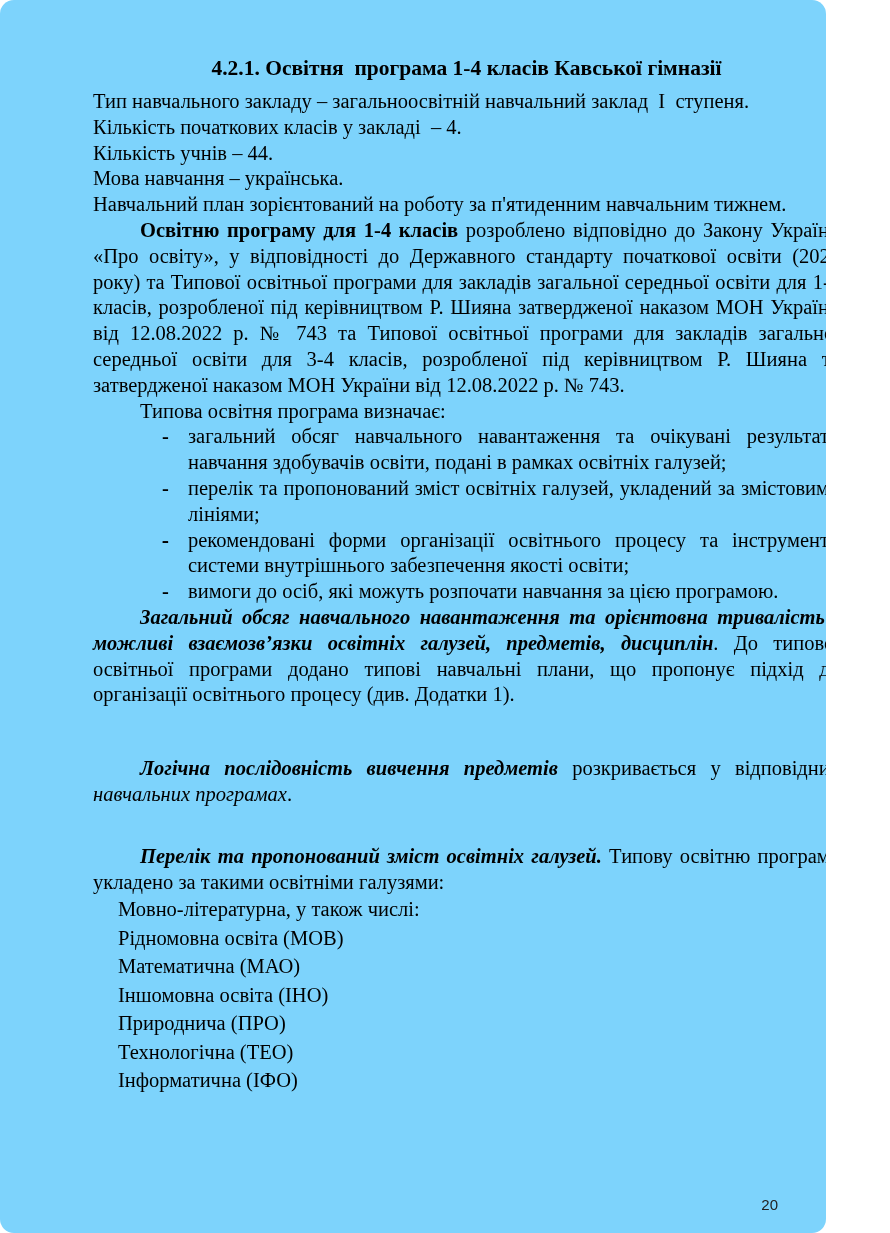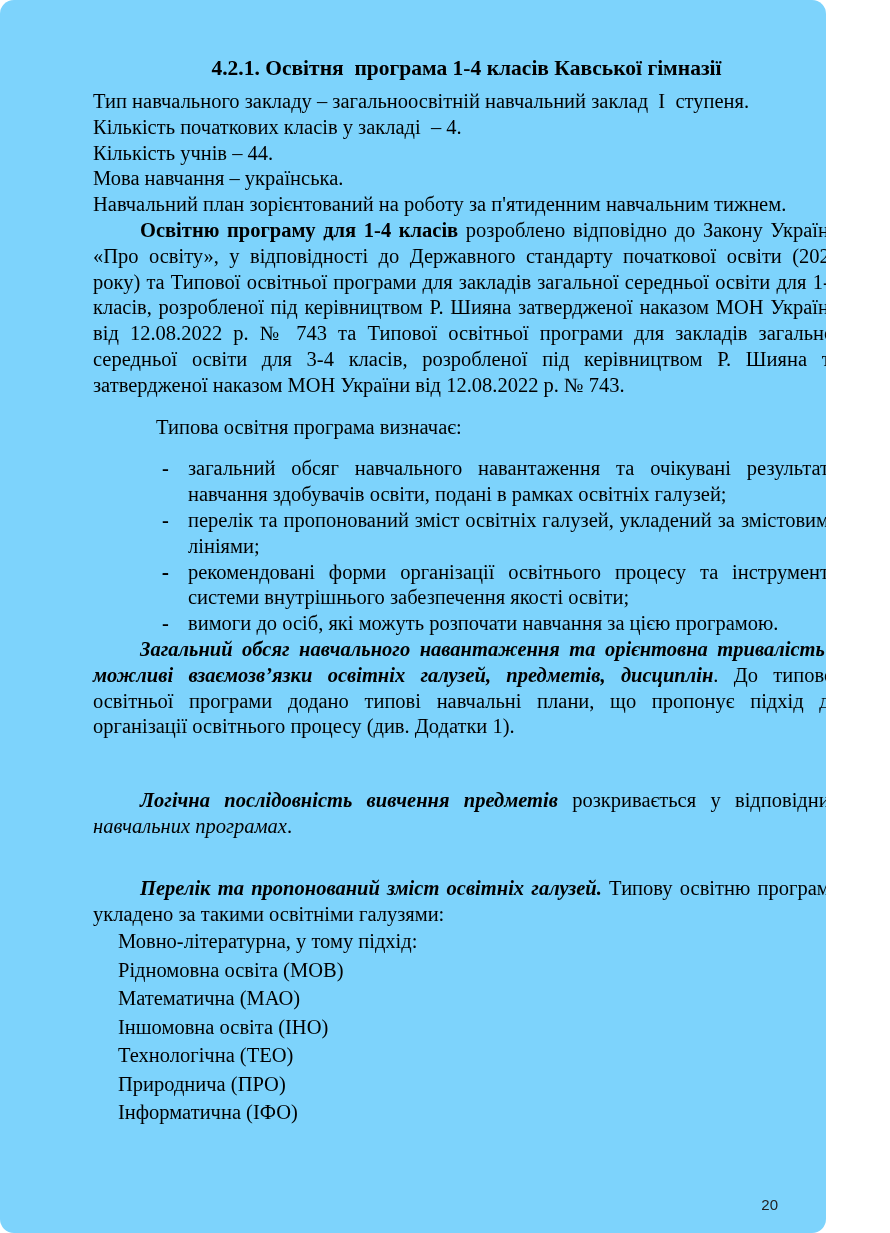--- a/index.html
+++ b/index.html
@@ -36,21 +36,21 @@
   .plain-line {
     margin: 0;
     white-space: pre-wrap;
   }
   .para {
     margin: 0;
     text-align: justify;
     text-indent: 47px;
   }
   .indent-line {
-    margin: 16px;
+    margin: 0;
     text-indent: 47px;
     white-space: pre-wrap;
   }
   .dash-list {
     list-style: none;
     margin: 0;
     padding: 0;
   }
   .dash-list li {
     position: relative;
@@ -113,25 +113,25 @@
       <li><span class="marker">-</span><span>вимоги до осіб, які можуть розпочати навчання за цією програмою.</span></li>
     </ul>
 
     <p class="para"><span class="bi">Загальний обсяг навчального навантаження та орієнтовна тривалість і можливі взаємозв’язки освітніх галузей, предметів, дисциплін</span><span>. До типової освітньої програми додано типові навчальні плани, що пропонує підхід до організації освітнього процесу (див. Додатки 1).</span></p>
 
     <p class="para gap-lg"><span class="bi">Логічна послідовність вивчення предметів</span><span> розкривається у відповідних </span><span class="it">навчальних програмах</span><span>.</span></p>
 
     <p class="para gap-md"><span class="bi">Перелік та пропонований зміст освітніх галузей.</span><span> Типову освітню програму укладено за такими освітніми галузями:</span></p>
 
     <div class="areas">
-      <p>Мовно-літературна, у тому підхід:</p>
+      <p>Мовно-літературна, у також числі:</p>
       <p>Рідномовна освіта (МОВ)</p>
       <p>Математична (МАО)</p>
       <p>Іншомовна освіта (ІНО)</p>
+      <p>Природнича (ПРО)</p>
       <p>Технологічна (ТЕО)</p>
-      <p>Природнича (ПРО)</p>
       <p>Інформатична (ІФО)</p>
     </div>
 
   </div>
 
   <div class="page-number">20</div>
 </div>
 
 </body></html>

